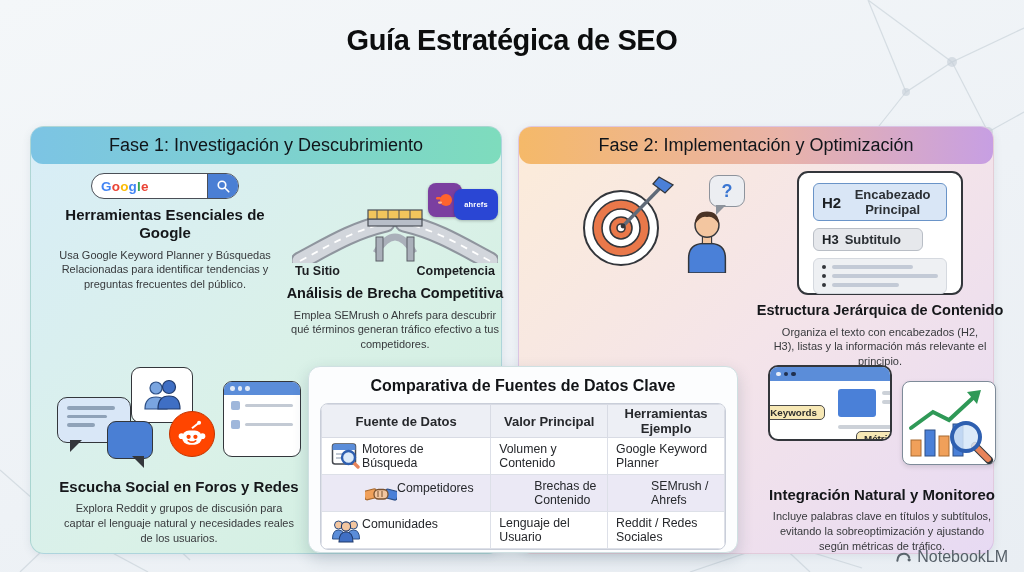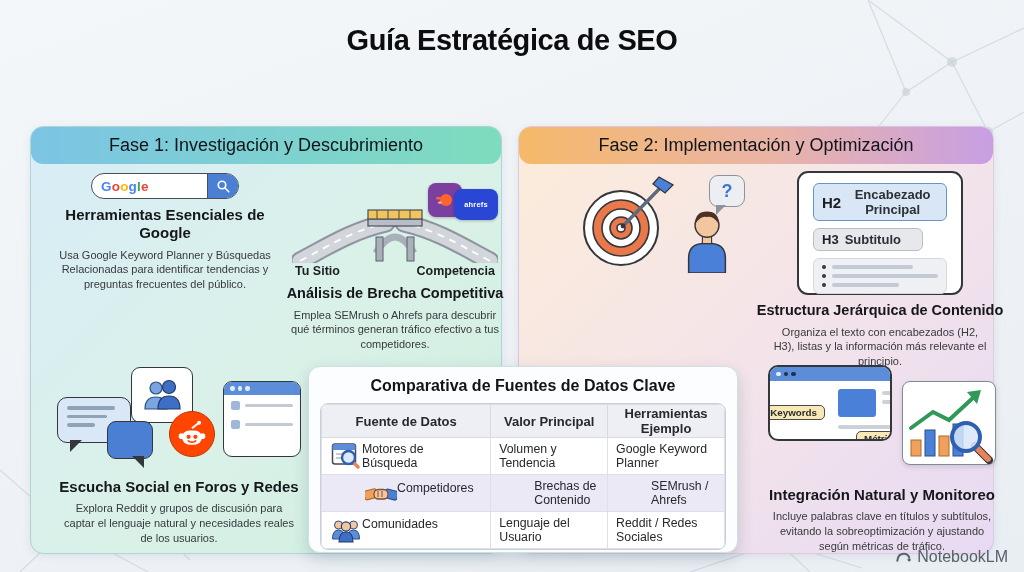--- a/index.html
+++ b/index.html
@@ -378,21 +378,21 @@
                   <path d="M1.5 4.5 a2.5 2.5 0 0 1 2.5 -2.5 L22 2 a2.5 2.5 0 0 1 2.5 2.5 L24.5 8 L1.5 8 Z" fill="#5b8dd9"></path>
                   <line x1="5" y1="12" x2="14" y2="12" stroke="#c3cad4" stroke-width="2"></line>
                   <line x1="5" y1="16" x2="11" y2="16" stroke="#c3cad4" stroke-width="2"></line>
                   <line x1="22" y1="20" x2="27" y2="25" stroke="#e8845a" stroke-width="3.4" stroke-linecap="round"></line>
                   <circle cx="17.5" cy="15.5" r="6.5" fill="#d6e6f8" fill-opacity="0.85" stroke="#2e5fb0" stroke-width="2.4"></circle>
                 </svg>
               </span>
               <span>Motores de Búsqueda</span>
             </span>
               </td>
-            <td>Volumen y Tendencia</td>
+            <td>Volumen y Contenido</td>
             <td>Google Keyword Planner</td>
           </tr>
           <tr class="alt">
             <td class="c1wrap">
                 <span class="c1" style="display:flex;">
               <span class="t-icon">
                 <svg width="32" height="24" viewBox="0 0 32 24">
                   <rect x="-1" y="9" width="13" height="9" rx="2.5" fill="#f0a05a" stroke="#a86a30" stroke-width="1.2" transform="rotate(-14 5 13)"></rect>
                   <rect x="20" y="9" width="13" height="9" rx="2.5" fill="#4a80d8" stroke="#2c4f86" stroke-width="1.2" transform="rotate(14 26 13)"></rect>
                   <rect x="9" y="8.5" width="14" height="9.5" rx="4.5" fill="#f3c6a0" stroke="#7a5230" stroke-width="1.3"></rect>

